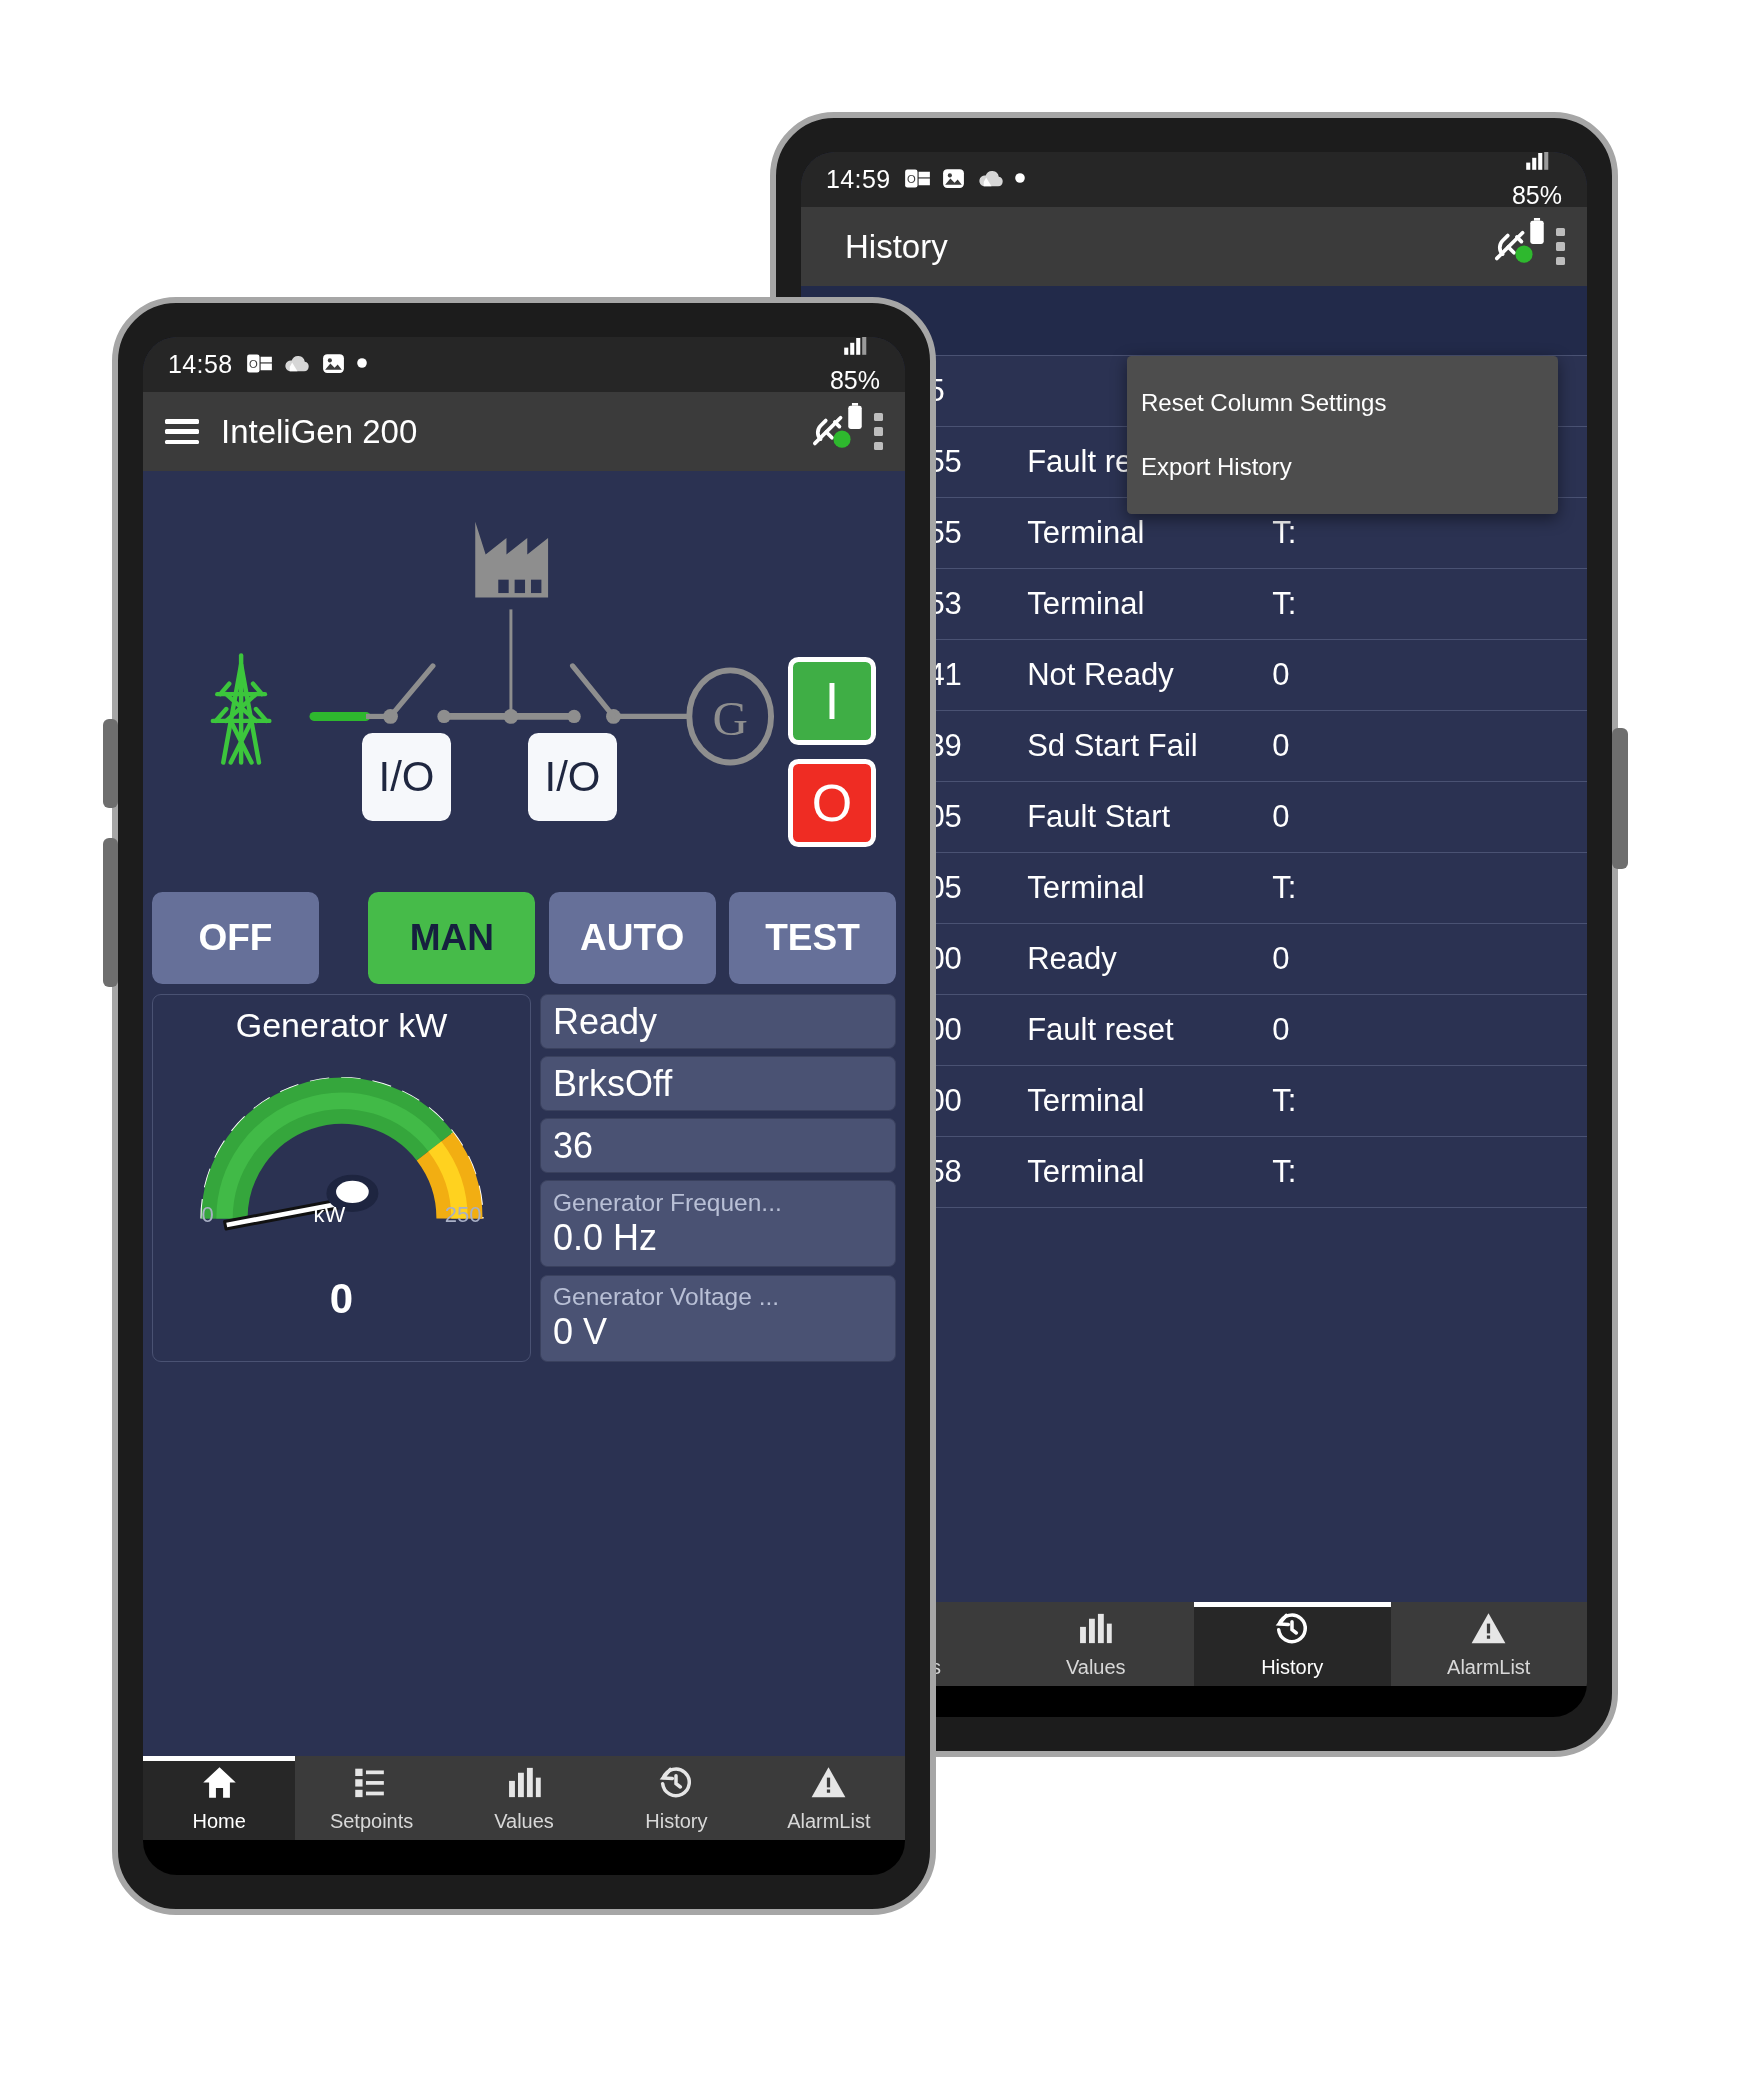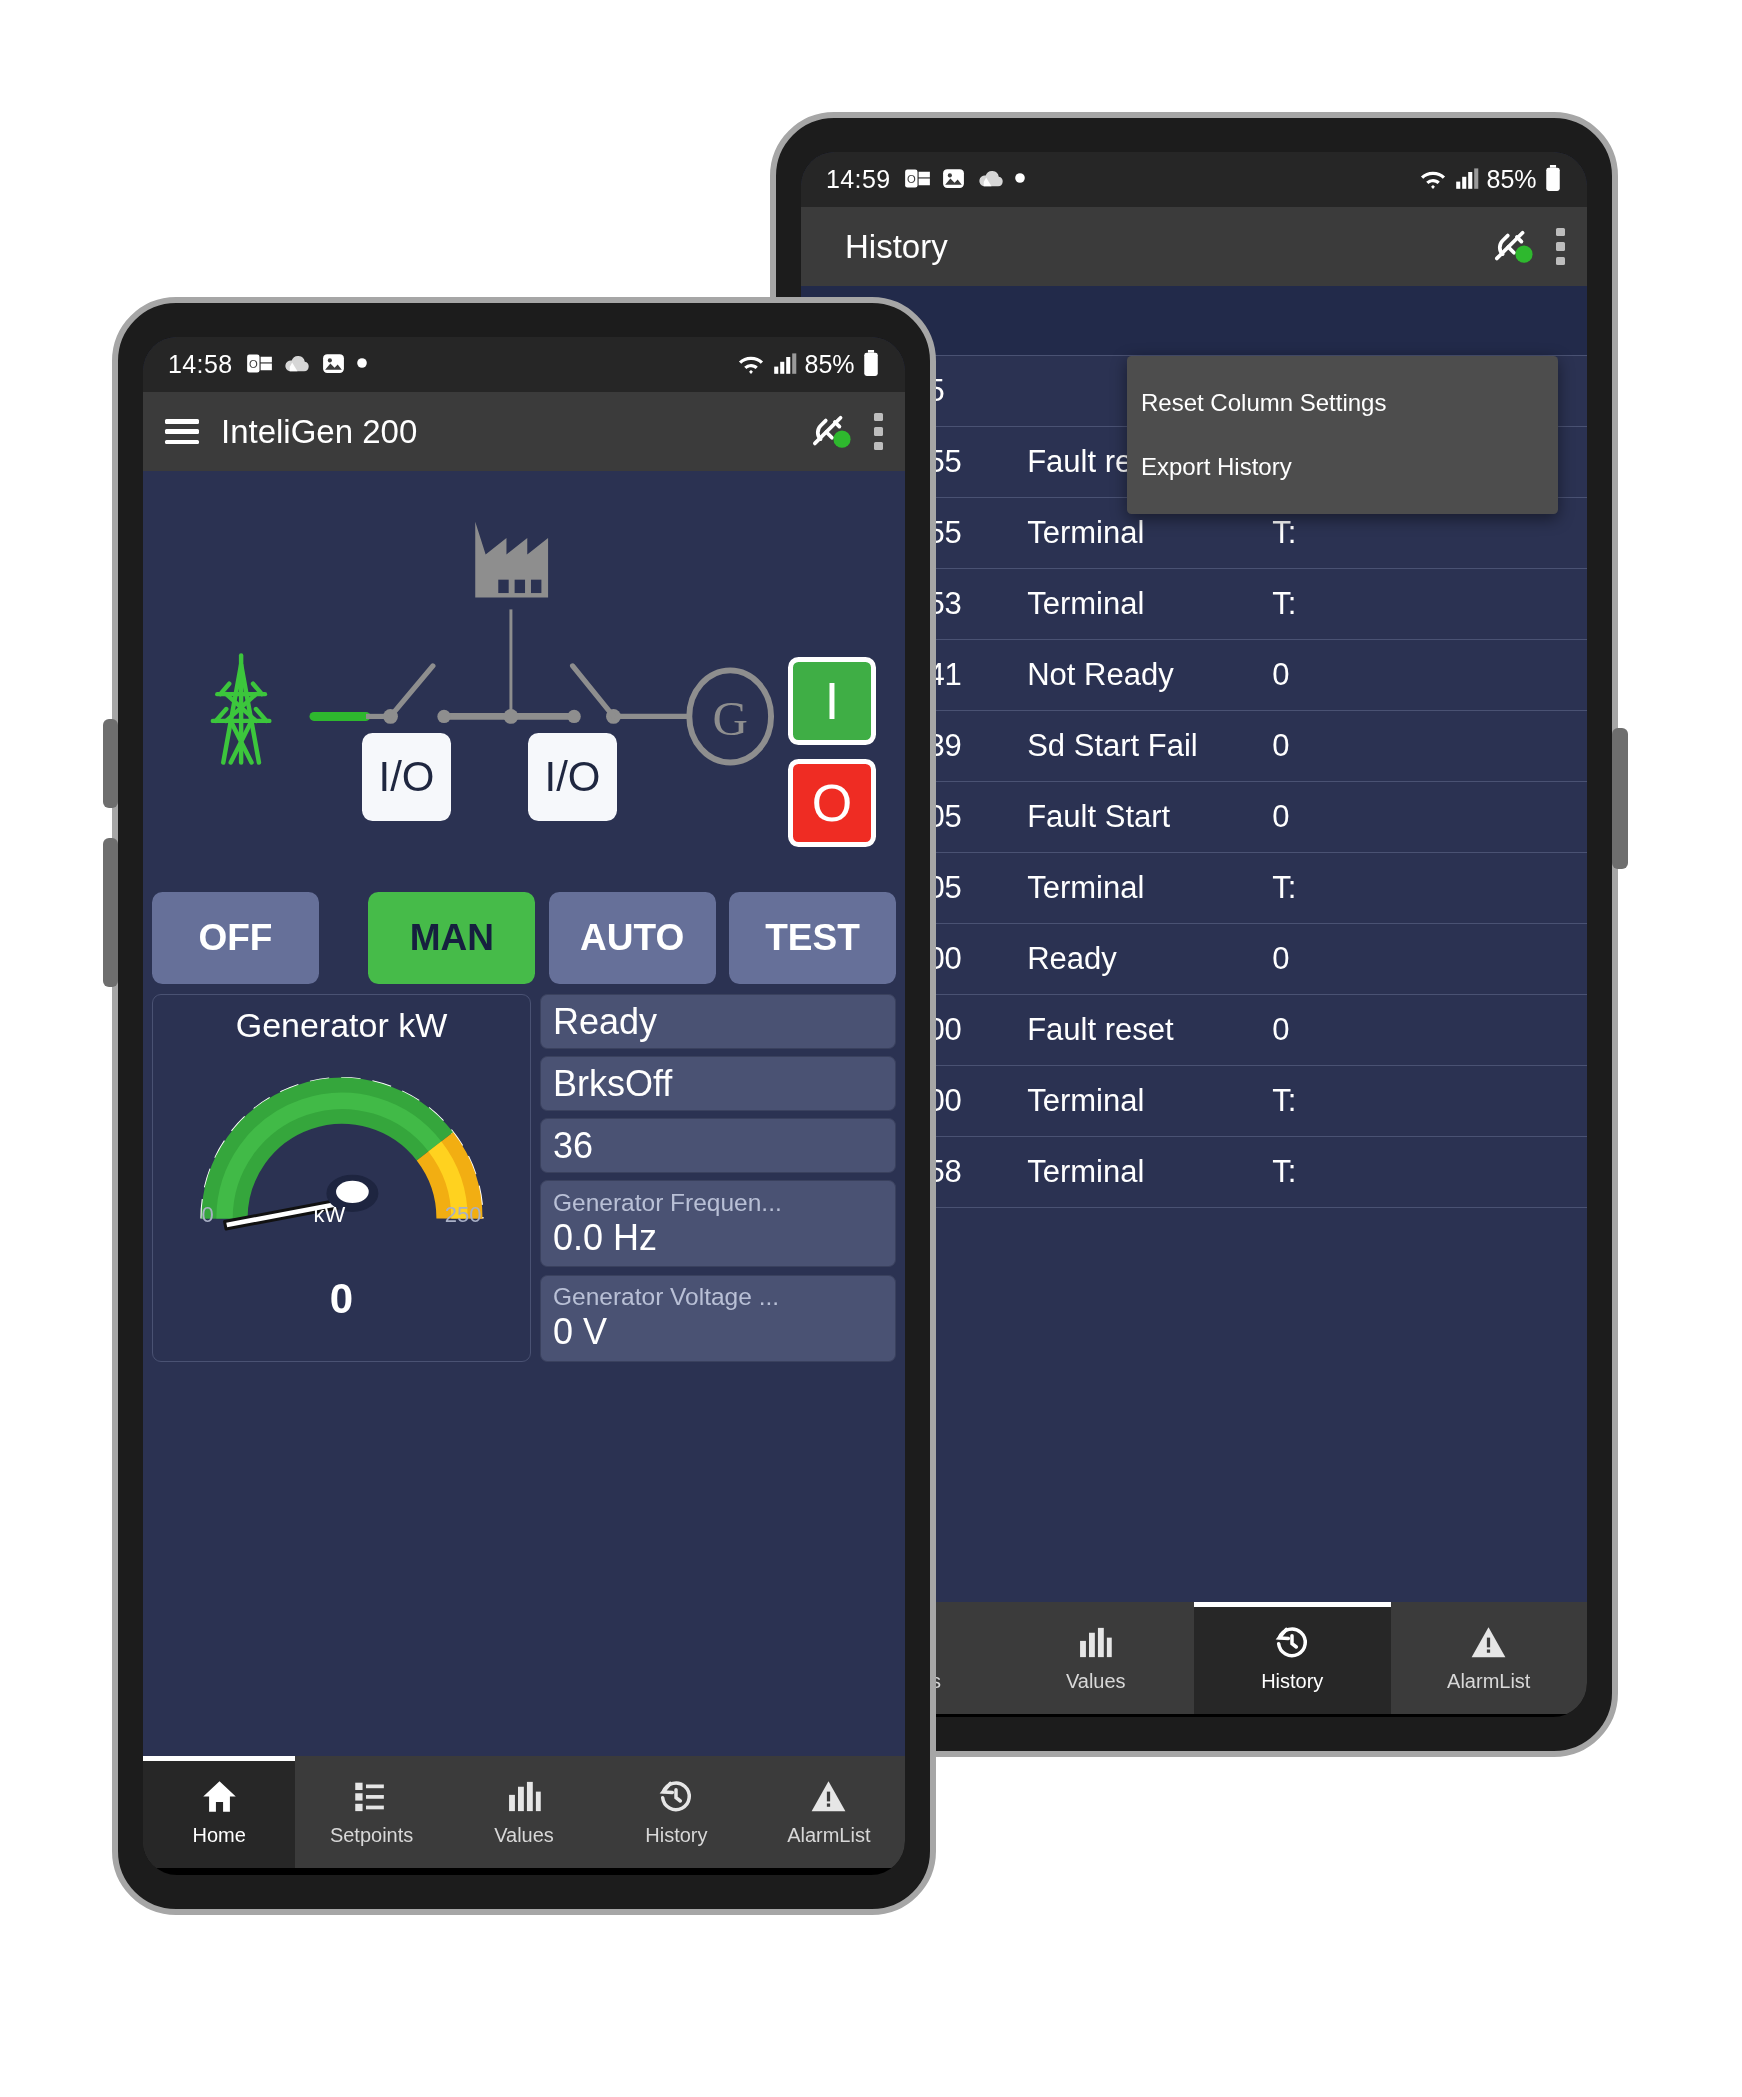--- a/index.html
+++ b/index.html
@@ -41,21 +41,21 @@
   
   .statusbar {
     height: 55px;
     background: #262626;
     display: flex; align-items: center;
     padding: 0 25px;
     color: #fff;
   }
   .sb-time { font-size: 25px; letter-spacing: 0.4px; }
   .sb-left-icons { display: flex; align-items: center; gap: 10.4px; margin-left: 13.4px; }
-  .sb-right { margin-left: auto; display: flex; align-items: center; gap: 7.4px; }
+  .sb-right { margin-left: auto; display: flex; align-items: center; gap: 7.4px; flex-direction: column; }
   .sb-pct { font-size: 25px; }
   .ic { display:inline-block; }
 
   
   .appbar {
     height: 79px;
     background: #3b3b3b;
     display: flex; align-items: center;
     padding: 0 22px;
     color: #fff;
@@ -64,21 +64,21 @@
   .appbar .spacer { flex: 1; }
   .appbar .act { margin-left: 19.3px; display:flex; align-items:center; }
 
   .hamburger { width: 34px; height: 25px; display:flex; flex-direction:column; justify-content:space-between; }
   .hamburger i { display:block; height: 4.5px; background:#fff; border-radius:1.5px; }
 
   .kebab { width: 9px; display:flex; flex-direction:column; gap:6px; align-items:center; }
   .kebab i { width:8.2px; height:8.2px; background:#bdbdbd; border-radius:1.5px; display:block; }
 
   
-  .bottomnav { display: flex; height: 112px; background: #3b3b3b; }
+  .bottomnav { display: flex; height: 84px; background: #3b3b3b; }
   .navitem {
     flex: 1; display: flex; flex-direction: column;
     align-items: center; justify-content: center; gap: 7.4px;
     color: #d8d8d8; font-size: 20px; position: relative;
   }
   .navitem.active { background: #272727; color: #fff; }
   .navitem.active::before {
     content:""; position:absolute; top:0; left:0; right:0; height:4.5px; background:#fff;
   }
   .navitem .glyph { height: 39px; display:flex; align-items:flex-end; }

